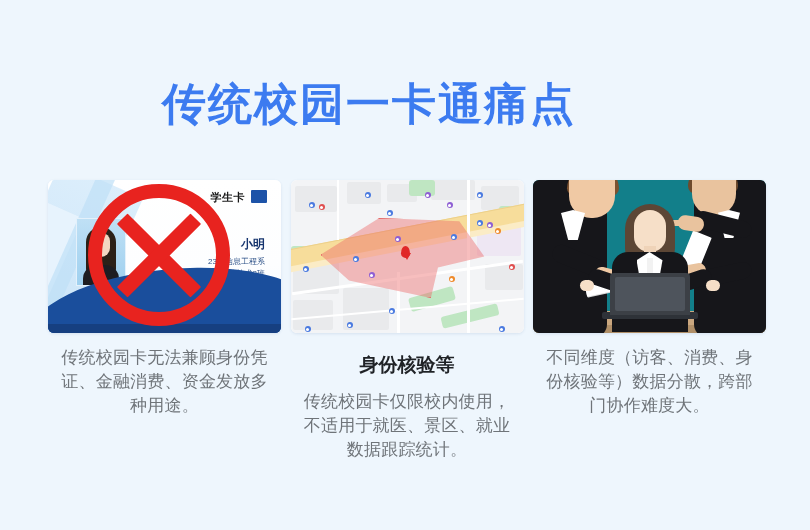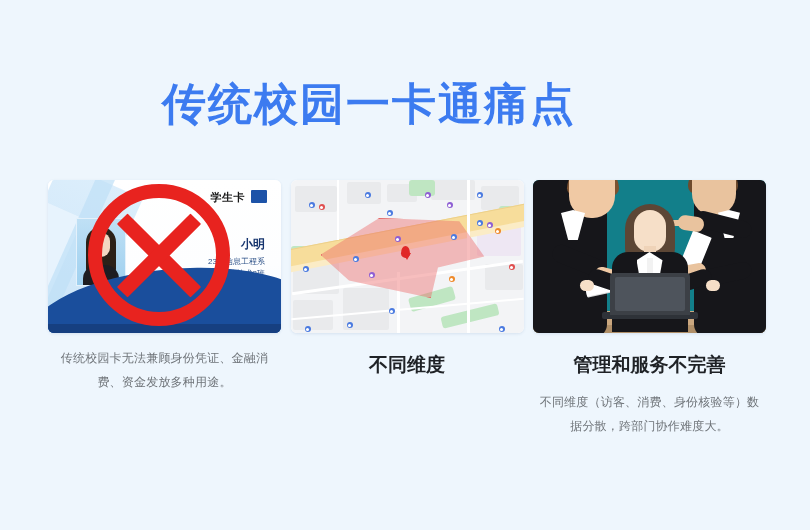--- a/index.html
+++ b/index.html
@@ -43,21 +43,21 @@
     text-align:center;
     font-size:19px;
     font-weight:bold;
     color:#1f2226;
     line-height:24px;
     white-space:nowrap;
   }
   .caption-b{
     margin-top:13px;
     text-align:center;
-    font-size:12px;
+    font-size:17px;
     color:#6f7479;
     line-height:24px;
     letter-spacing:.2px;
     padding:0 6px;
   }
 
   
   .idcard{position:absolute;inset:0;background:#f7fafd;}
   .idcard .bg-white{position:absolute;inset:0;background:linear-gradient(180deg,#ffffff 0%,#fdfeff 55%,#f4f9ff 100%);}
   .idcard .stripe{position:absolute;background:#cfe6f8;opacity:.9;}
@@ -294,21 +294,22 @@
           <span class="poi pp" style="left:78px;top:92px;"></span>
           <span class="poi pb" style="left:12px;top:86px;"></span>
           <span class="poi pb" style="left:14px;top:146px;"></span>
           <span class="poi pb" style="left:56px;top:142px;"></span>
           <span class="poi pb" style="left:98px;top:128px;"></span>
           <span class="poi po" style="left:158px;top:96px;"></span>
           <span class="poi pr" style="left:218px;top:84px;"></span>
           <span class="poi pb" style="left:208px;top:146px;"></span>
         </div>
       </div>
-      <div class="caption-h">不同维度</div>
+      <div class="caption-h">身份核验等</div>
+      <div class="caption-b">传统校园卡仅限校内使用，不适用于就医、景区、就业数据跟踪统计。</div>
     </div>
 
     <div class="card">
       <div class="thumb">
         <div class="illus">
           <div class="desk"></div>
           <div class="desk2"></div>
 
           <div class="m1-suit"></div>
           <div class="m1-hair"></div>
@@ -339,18 +340,17 @@
           <div class="w-armR"></div>
           <div class="w-handL"></div>
           <div class="w-handR"></div>
 
           <div class="laptopbase"></div>
           <div class="laptop">
               <i></i>
             </div>
         </div>
       </div>
-      <div class="caption-h">管理和服务不完善</div>
       <div class="caption-b">不同维度（访客、消费、身份核验等）数据分散，跨部门协作难度大。</div>
     </div>
 
   </div>
 </div>
 
 </body></html>

